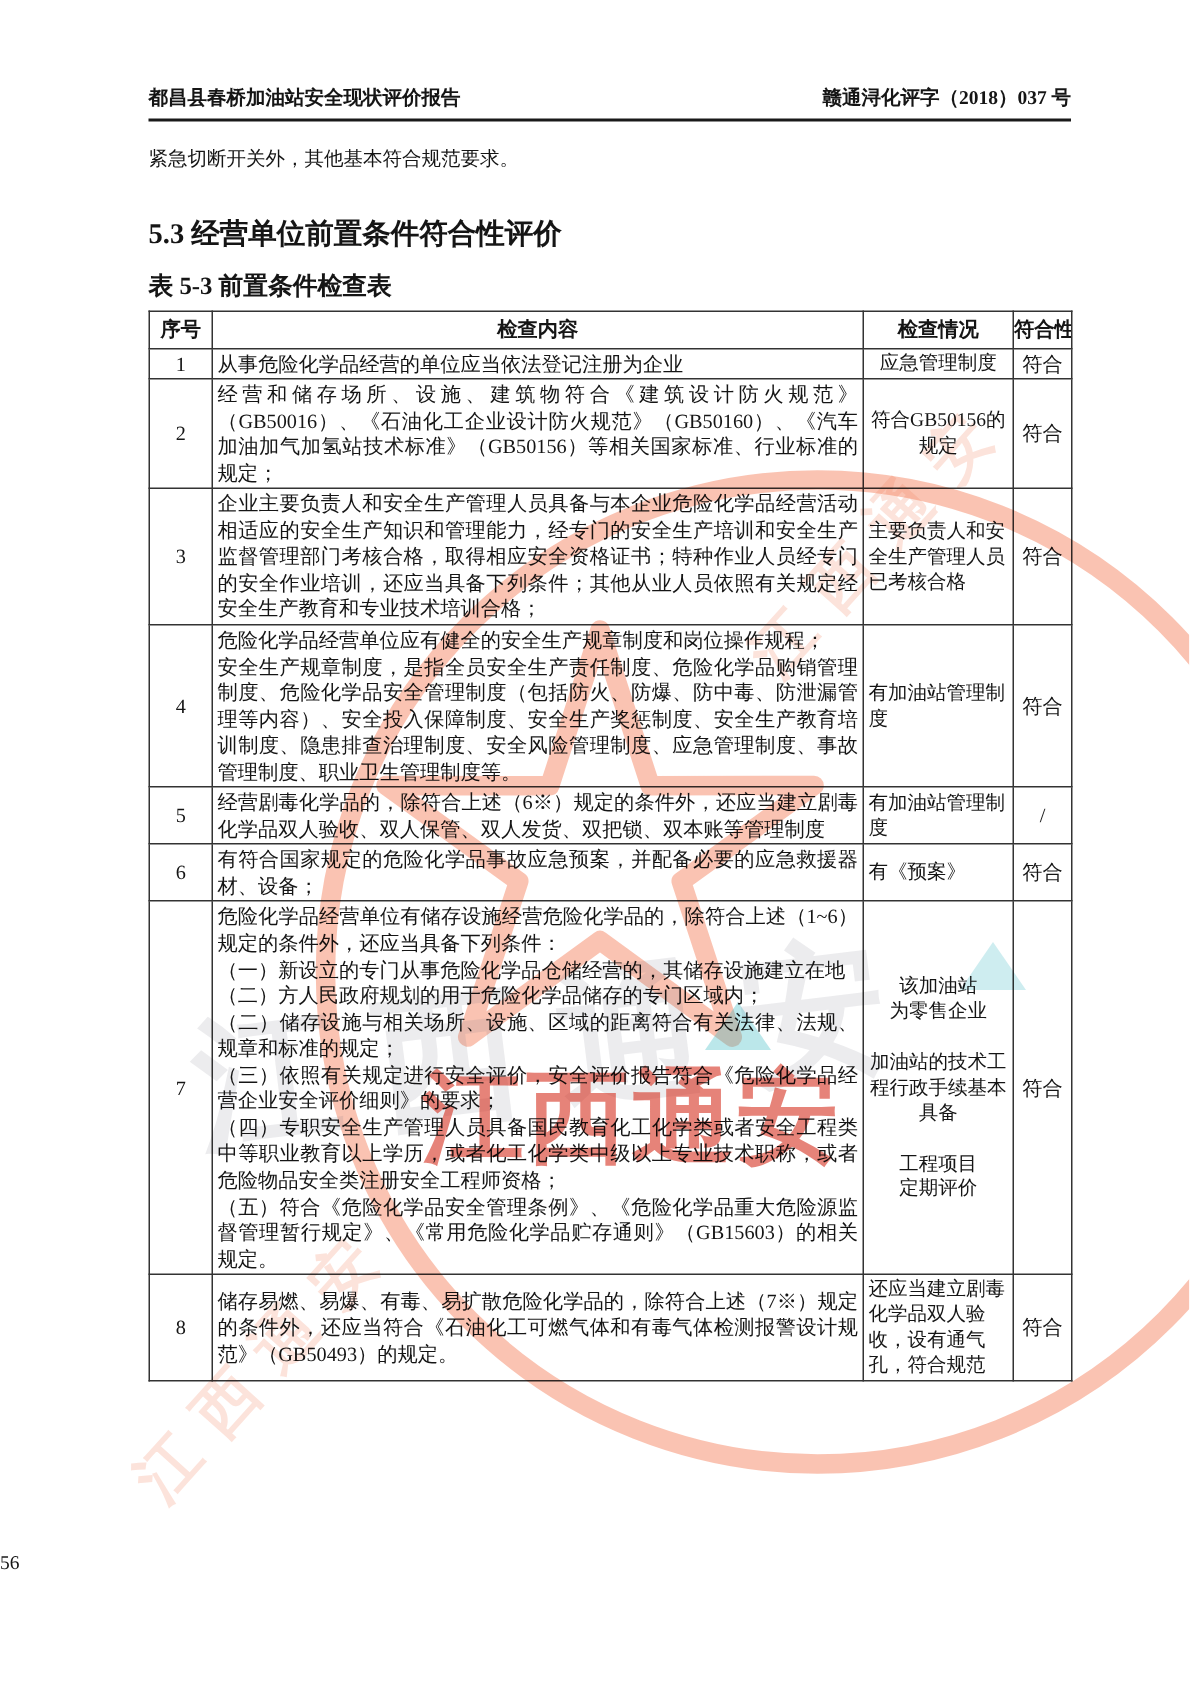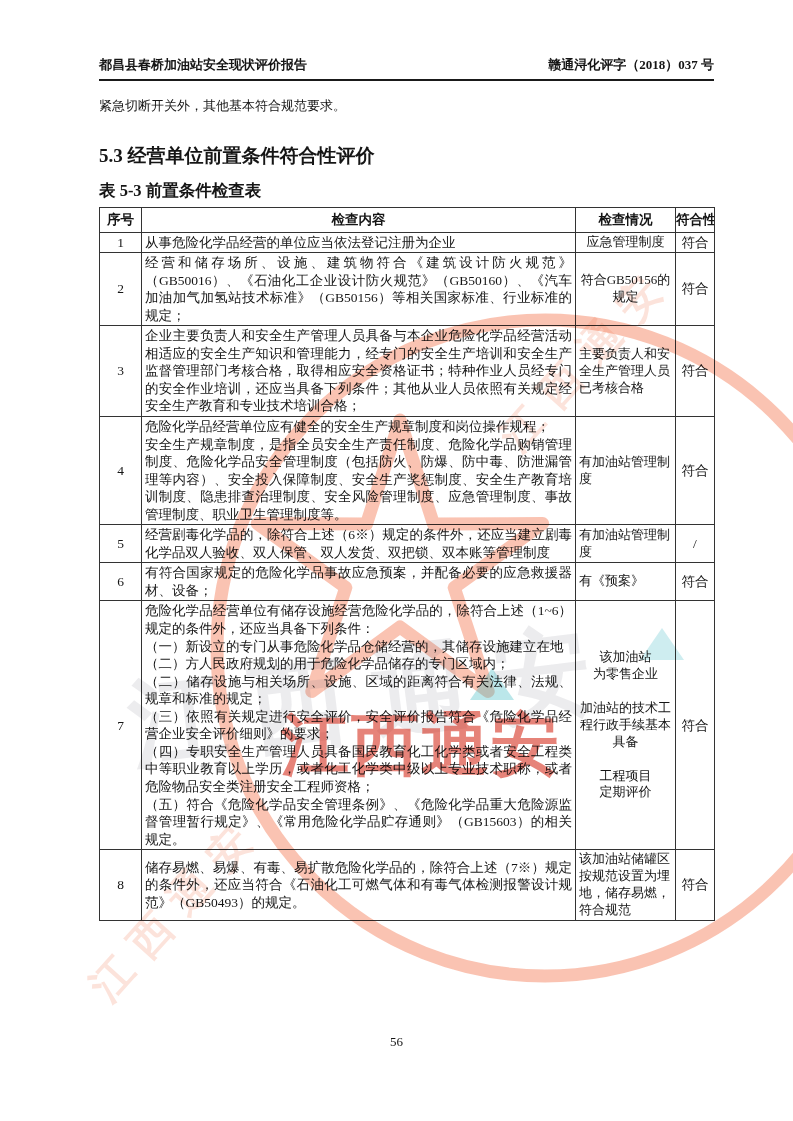--- a/index.html
+++ b/index.html
@@ -28,21 +28,21 @@
   table.checklist th, table.checklist td {
     border:1px solid #333; padding:1px 3px; vertical-align:middle;
   }
   table.checklist th {
     font-weight:bold; text-align:center; white-space:nowrap; overflow:hidden; padding:3px 0;
   }
   td.cell-no, td.cell-conf { text-align:center; }
   td.cell-content { text-align:justify; white-space:pre-line;margin-left:24px; }
   td.cell-situation { white-space:pre-line; font-size:13px; }
   tr.sit-center td.cell-situation { text-align:center; }
-  .page-num { position:absolute; top:1034px; left:0; width:793px; text-align:center; font-size:13px; }
+  .page-num { position:absolute; top:1034px; left:0; width:793px; font-size:13px; }
 
   
   .watermark { position:absolute; inset:0; pointer-events:none; mix-blend-mode:multiply; z-index:4; }
   .stamp-svg { position:absolute; left:0; top:0; }
   .stamp-text-red {
     position:absolute; left:281px; top:700px; font-size:68px; font-weight:bold;
     color:rgba(214,48,32,0.60); letter-spacing:2px; white-space:nowrap;
   }
   .stamp-text-ghost {
     position:absolute; left:128px; top:632px; font-size:98px; font-weight:bold;
@@ -141,21 +141,21 @@
 
 加油站的技术工程行政手续基本具备
 
 工程项目
 定期评价</td>
           <td class="cell-conf">符合</td>
         </tr>
         <tr>
           <td class="cell-no">8</td>
           <td class="cell-content">储存易燃、易爆、有毒、易扩散危险化学品的，除符合上述（7※）规定的条件外，还应当符合《石油化工可燃气体和有毒气体检测报警设计规范》（GB50493）的规定。</td>
-          <td class="cell-situation">该加油站储罐区按规范设置为埋地，储存易燃，符合规范</td>
+          <td class="cell-situation">还应当建立剧毒化学品双人验收，设有通气孔，符合规范</td>
           <td class="cell-conf">符合</td>
         </tr>
       </tbody>
     </table>
   </div>
 
   <div class="page-num">56</div>
 
   <div class="watermark">
     <svg class="stamp-svg" width="793" height="1121" viewBox="0 0 793 1121">

